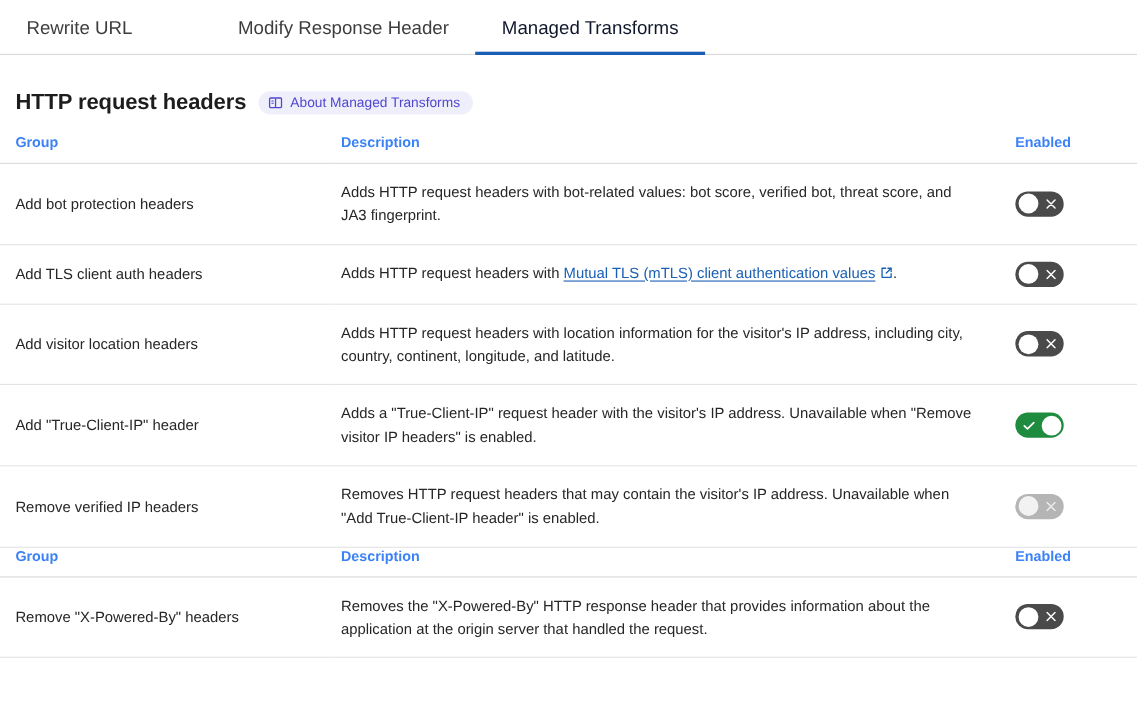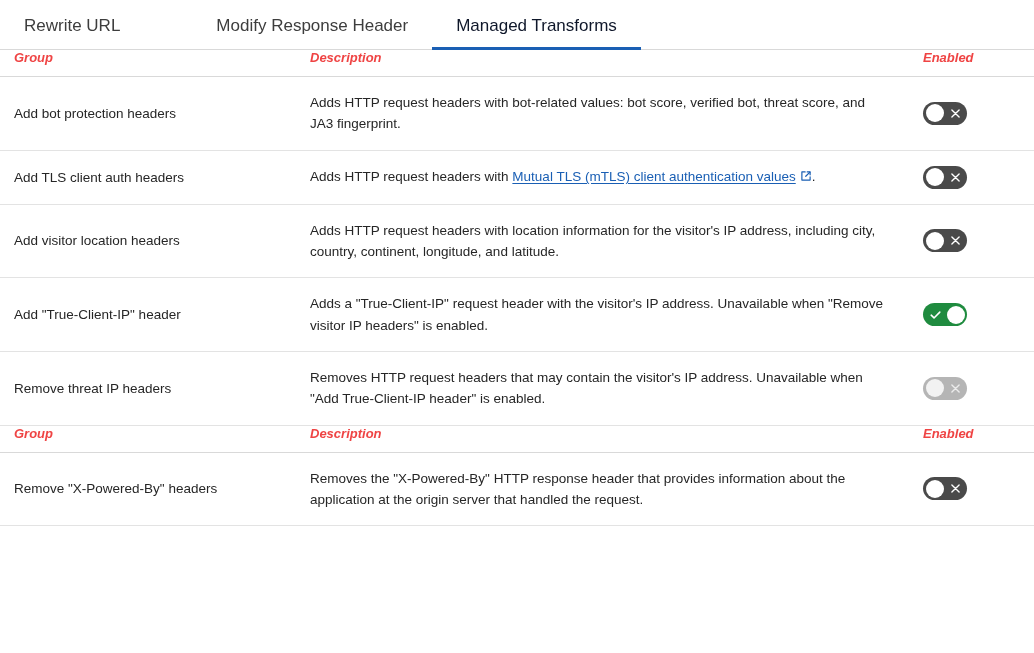--- a/index.html
+++ b/index.html
@@ -80,25 +80,24 @@
   
   table.mt {
     width: 100%;
     border-collapse: collapse;
     table-layout: fixed;
   }
   table.mt th {
     text-align: left;
     font-size: 13px;
     font-weight: bold;
-    color: #ef4444;
+    color: #3b82f6;
     padding: 0 0 11px 0;
     border-bottom: 1px solid #d9d9d9;
     vertical-align: bottom;
-    font-style: italic;
   }
   table.mt td {
     border-bottom: 1px solid #e3e3e3;
     vertical-align: middle;
     font-size: 13.5px;
     color: #262626;
     padding: 15px 0;
   }
   .col-group  { width: 305px; padding-left: 14px !important; }
   .col-desc   { width: 605px; padding-left: 5px !important; margin-left: 41px; }
@@ -167,20 +166,34 @@
   <div class="tab">Modify Response Header</div>
   <div class="tab-spacer"></div>
   <div class="tab-spacer"></div>
   <div class="tab active">Managed Transforms</div>
 </div>
 
 <div class="content">
 
   <div class="section">
 
+    <div class="section-head">
+      <div class="section-title">HTTP request headers</div>
+      <div class="badge">
+        <span class="book-icon">
+          <svg width="13" height="13" viewBox="0 0 16 16" fill="none">
+            <rect x="1.3" y="2.6" width="13.4" height="10.8" rx="1.2" stroke="#5147cf" stroke-width="1.5"></rect>
+            <line x1="8" y1="3.3" x2="8" y2="12.7" stroke="#5147cf" stroke-width="1.4"></line>
+            <line x1="3.4" y1="6" x2="5.9" y2="6" stroke="#5147cf" stroke-width="1.2"></line>
+            <line x1="3.4" y1="8.4" x2="5.9" y2="8.4" stroke="#5147cf" stroke-width="1.2"></line>
+          </svg>
+        </span>
+        <span>About Managed Transforms</span>
+      </div>
+    </div>
 
     <table class="mt">
       <thead>
         <tr>
           <th class="col-group">Group</th>
           <th class="col-desc">Description</th>
           <th class="col-enable">Enabled</th>
         </tr>
       </thead>
       <tbody>
@@ -245,21 +258,21 @@
                 <svg width="11" height="10" viewBox="0 0 12 10">
                     <path d="M1.3 5.2 4.4 8.2 10.7 1.9" stroke="#ffffff" stroke-width="1.7" fill="none" stroke-linecap="round" stroke-linejoin="round"></path>
                   </svg>
               </span>
               <span class="knob"></span>
             </span>
           </td>
         </tr>
 
         <tr>
-          <td class="col-group">Remove threat IP headers</td>
+          <td class="col-group">Remove verified IP headers</td>
           <td class="col-desc">Removes HTTP request headers that may contain the visitor's IP address. Unavailable when "Add True-Client-IP header" is enabled.</td>
           <td class="col-enable">
             <span class="toggle disabled">
               <span class="mark">
                 <svg width="9" height="9" viewBox="0 0 10 10">
                     <path d="M1 1 L9 9 M9 1 L1 9" stroke="#ffffff" stroke-width="1.5" stroke-linecap="round"></path>
                   </svg>
               </span>
               <span class="knob"></span>
             </span>

